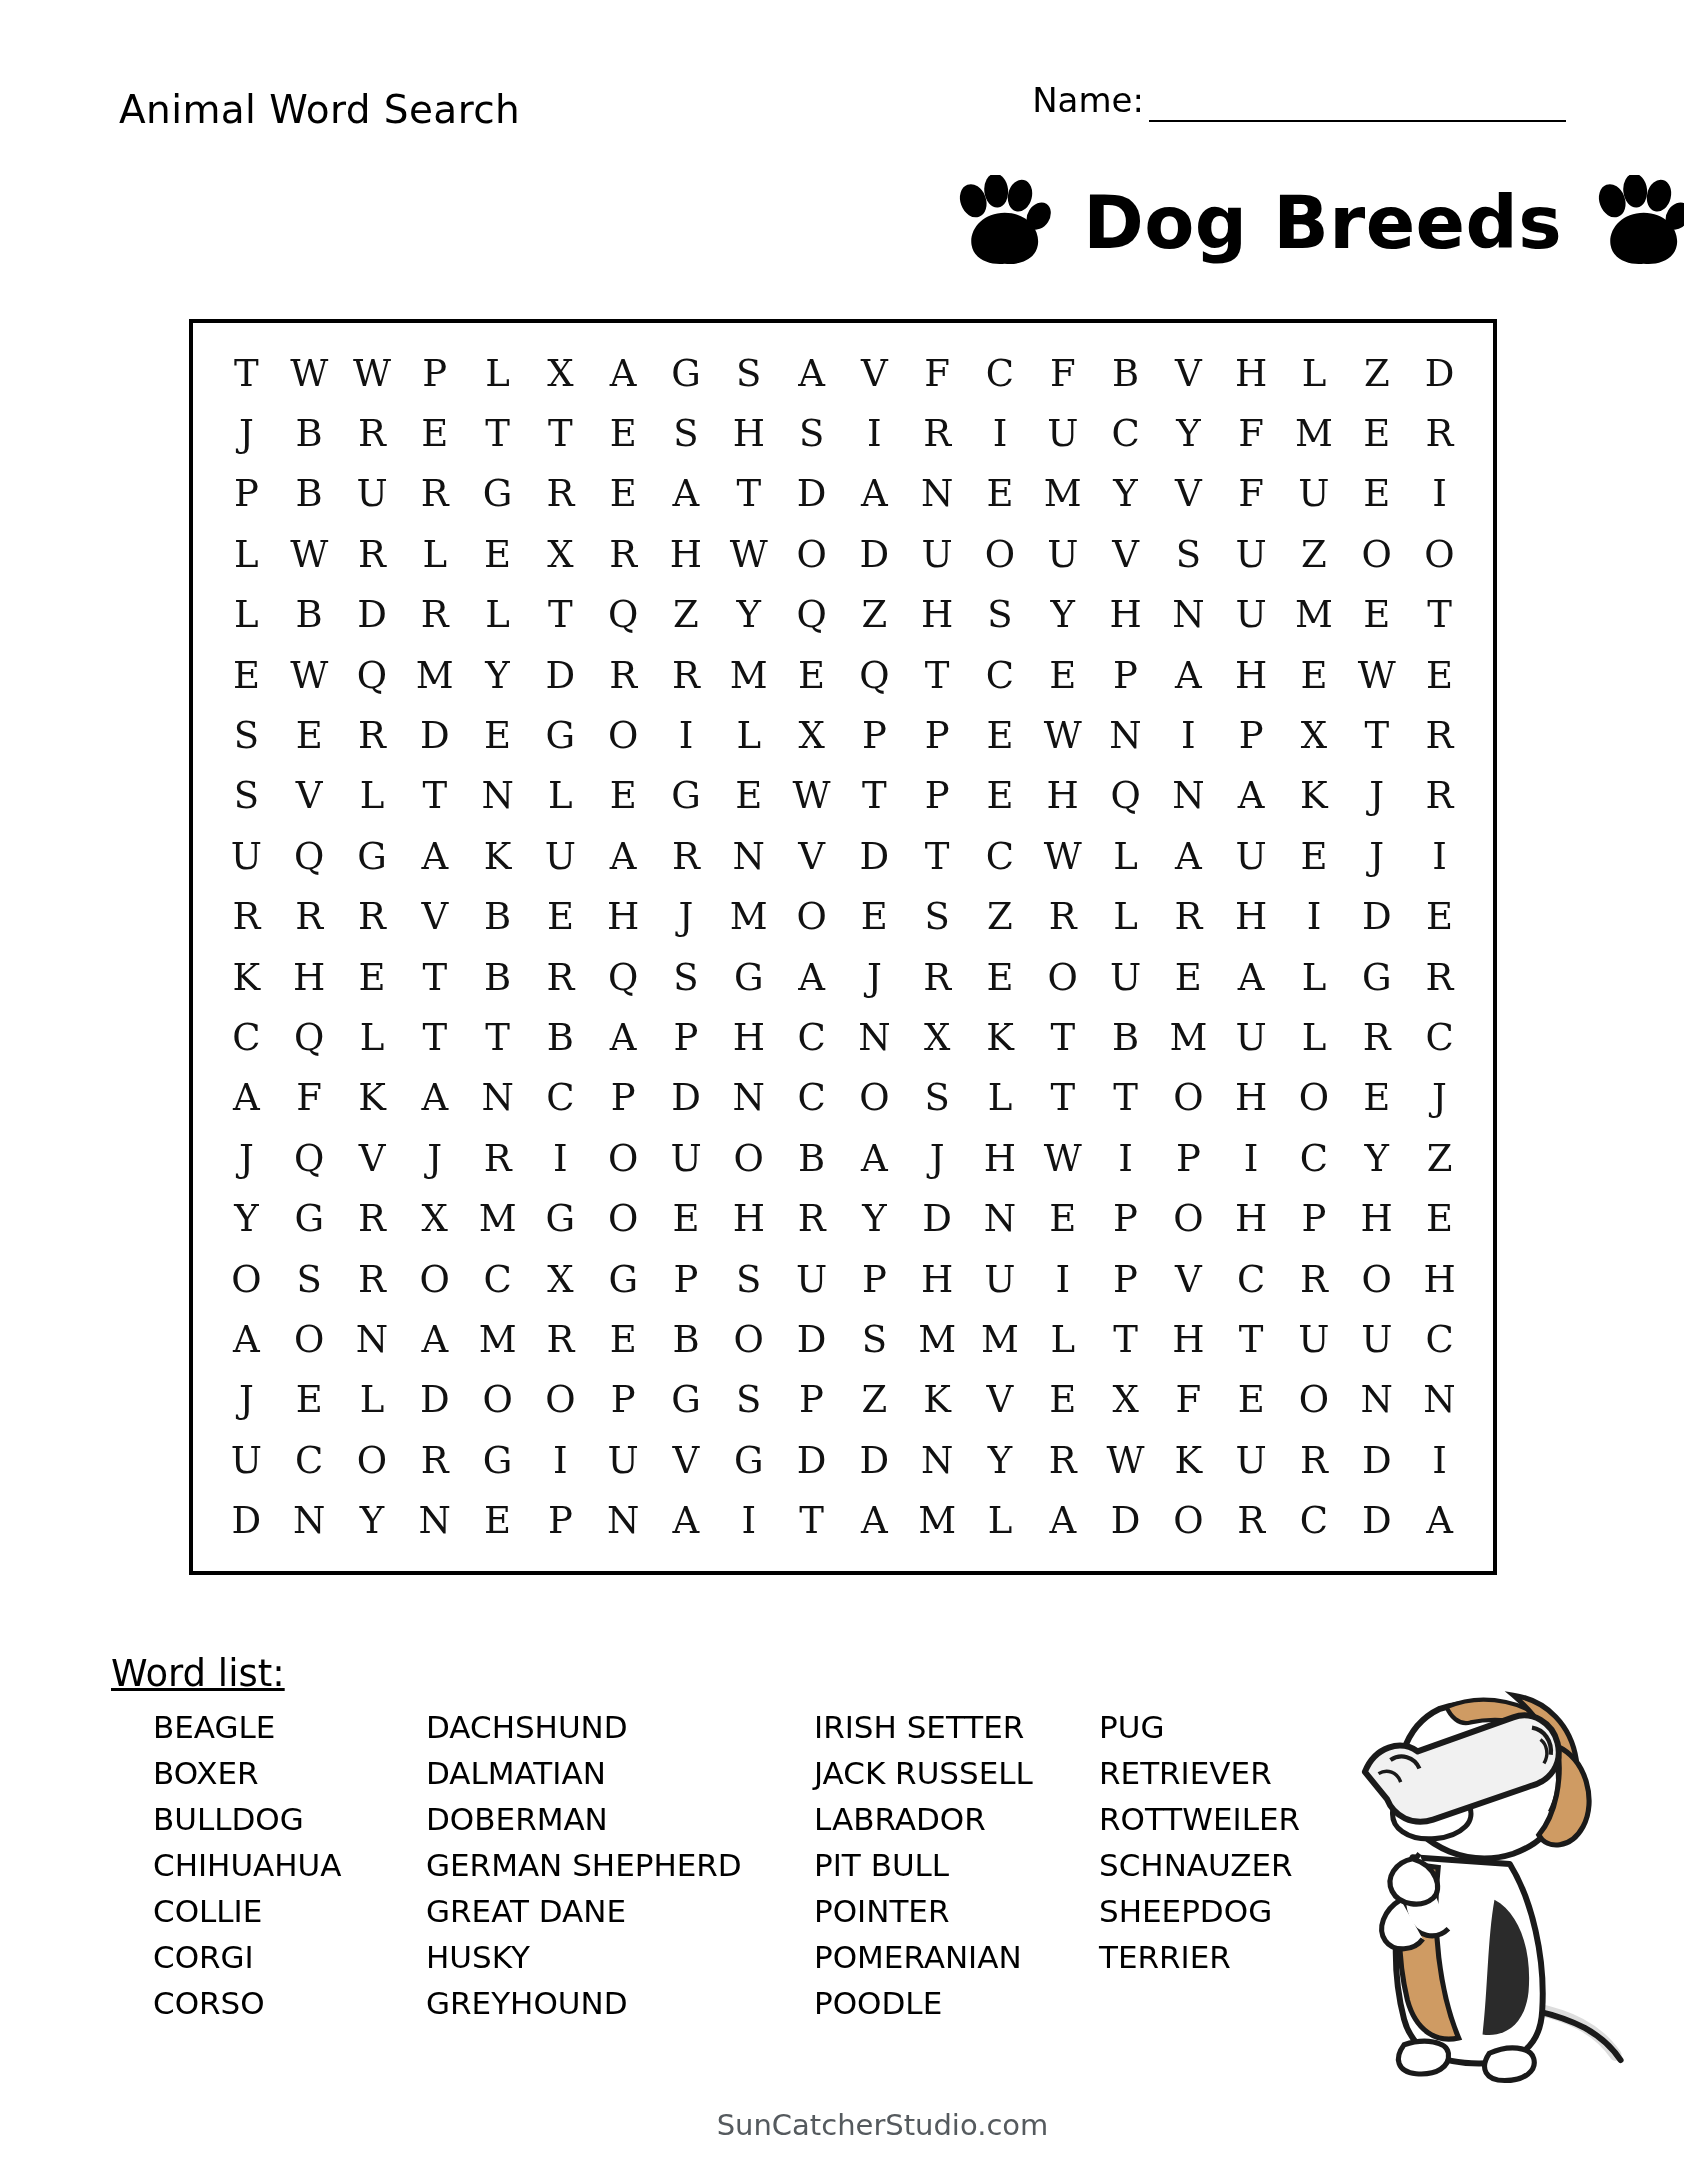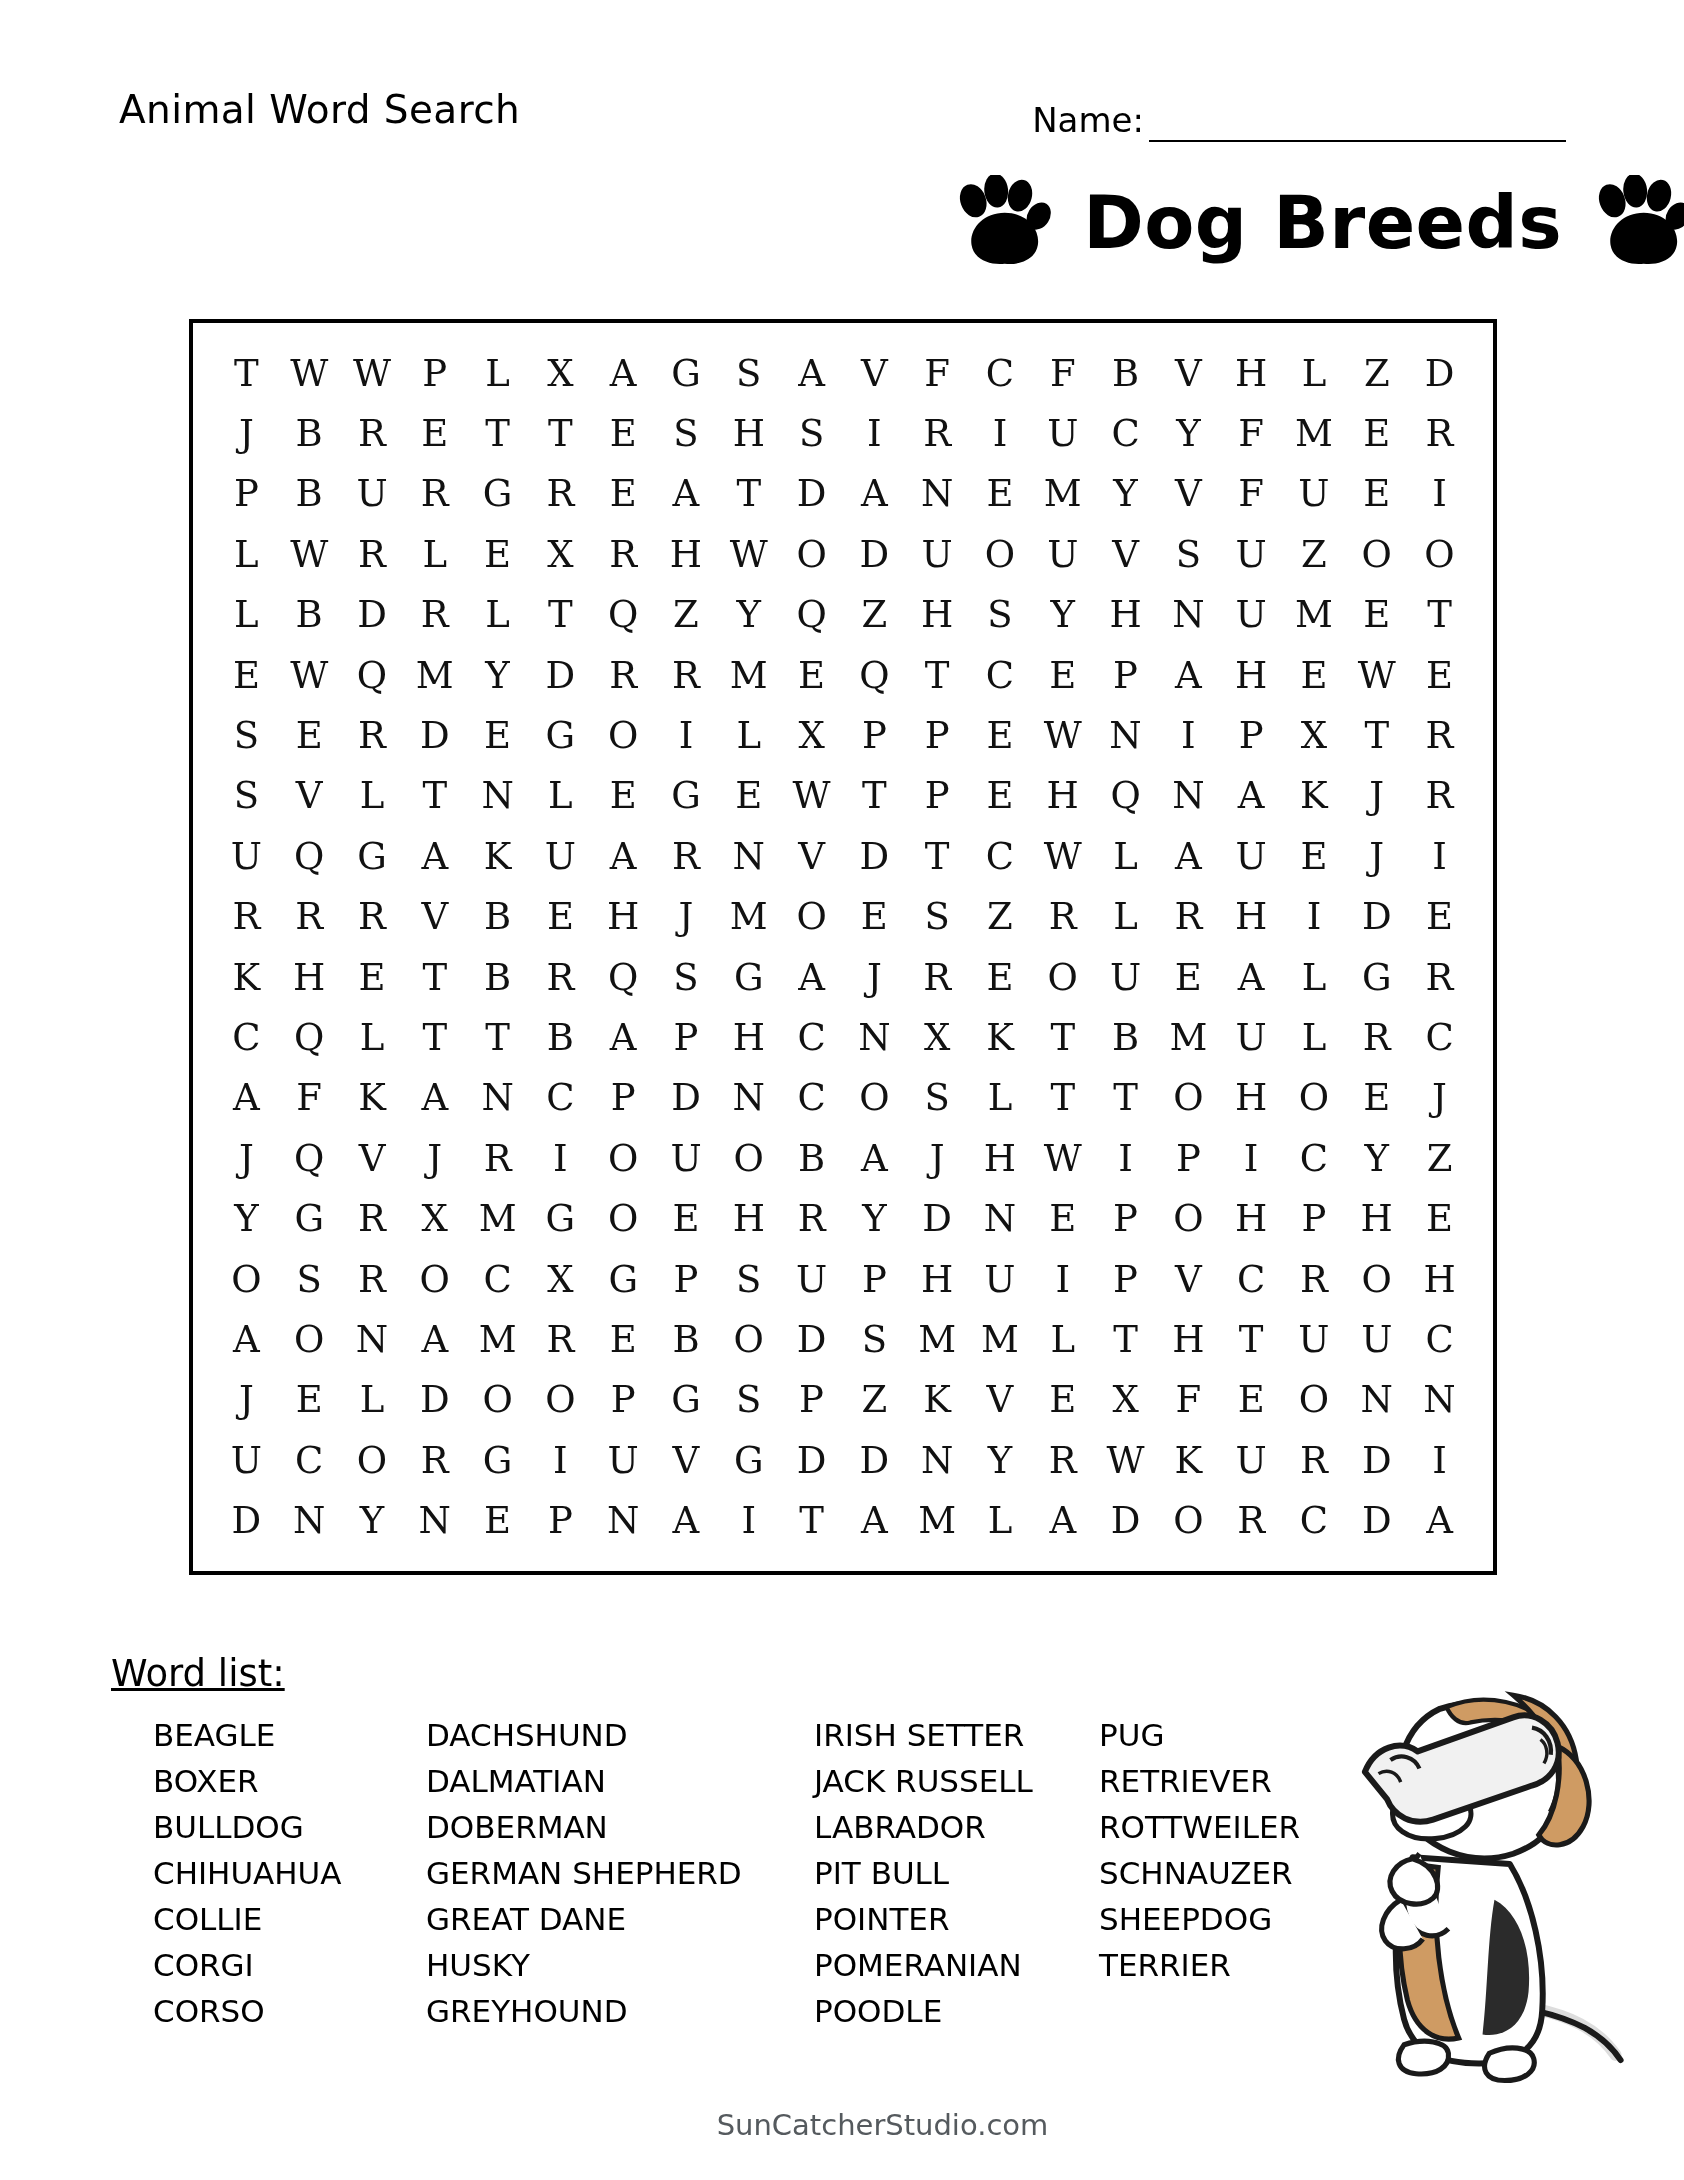--- a/index.html
+++ b/index.html
@@ -43,21 +43,20 @@
   .name-wrap {
     position: absolute;
     right: 0;
     top: 5.1px;
     display: flex;
     align-items: flex-end;
   }
   .name-label {
     font-size: 34px;
     padding-bottom: 1.7px;
-    margin-top: 20px;
   }
   .name-line {
     width: 417px;
     border-bottom: 2.6px solid #000;
     margin-left: 5.1px;
     height: 36px;
   }
 
   
   .puzzle-title-row {
@@ -127,21 +126,20 @@
     font-family: "DejaVu Sans", sans-serif;
     text-decoration: underline;
   }
   .wordlist {
     position: absolute;
     top: 1704px;
     left: 153px;
     width: 1210px;
     display: flex;
     gap: 0px;
-    margin-top: 8px;
   }
   .wl-col {
     display: flex;
     flex-direction: column;
   }
   .wl-col.c0 { width: 273px; }
   .wl-col.c1 { width: 388px; }
   .wl-col.c2 { width: 285px; }
   .wl-col.c3 { width: 264px; }
   .wl-item {

